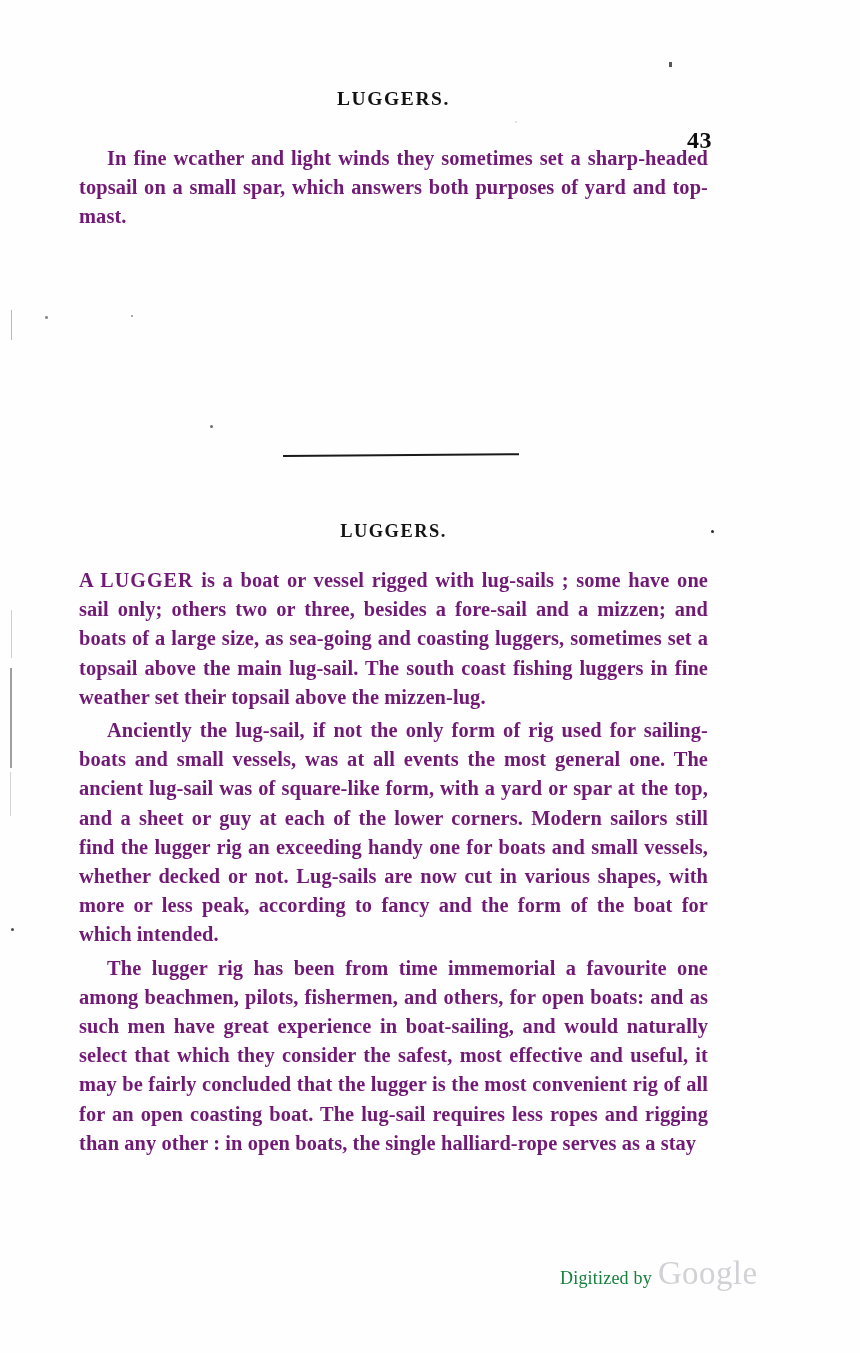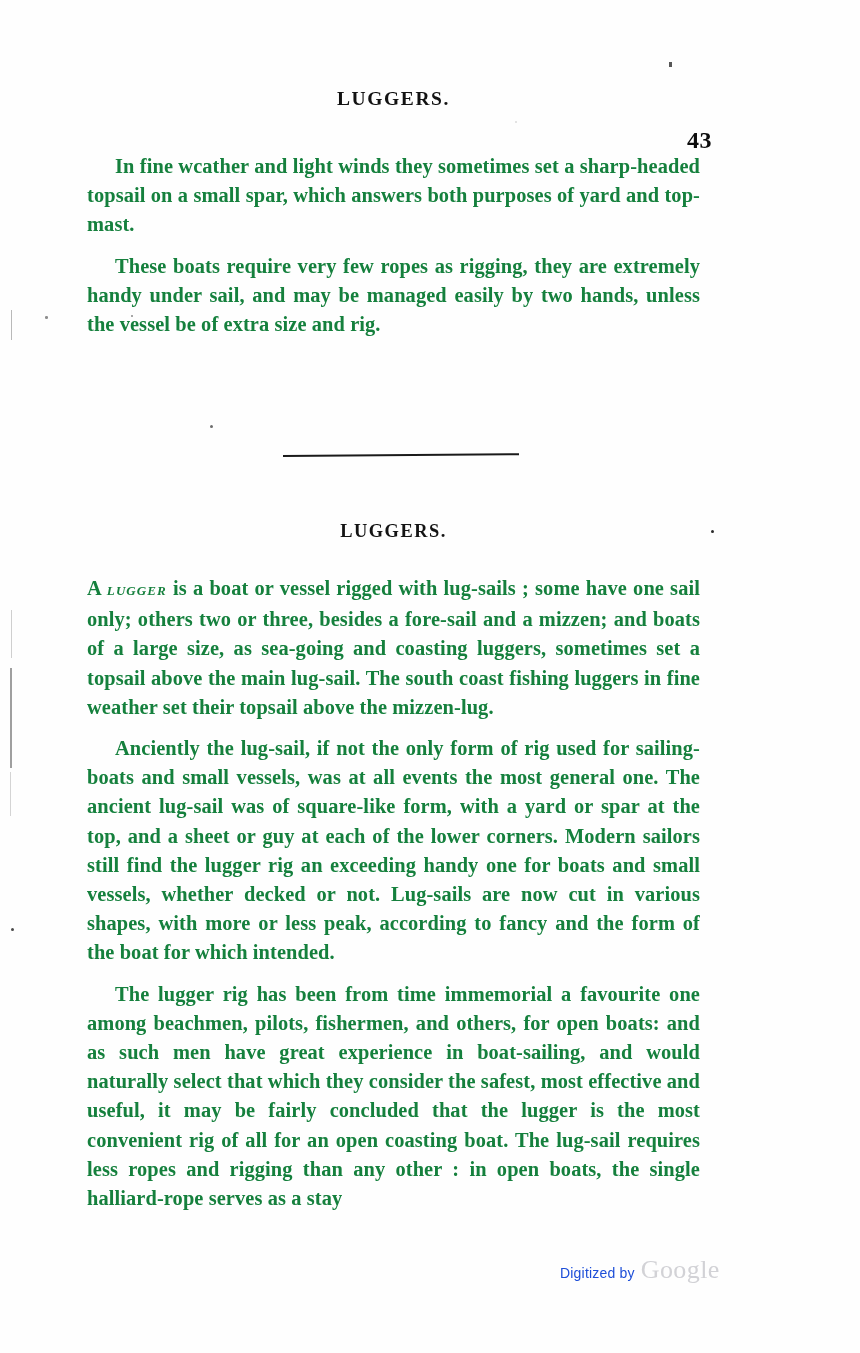--- a/index.html
+++ b/index.html
@@ -50,39 +50,38 @@
 
   
   .textblock {
     position: absolute;
     left: 75px;
     top: 140px;
     width: 637px;
   }
 
   p.para {
-    margin: 12px;
+    margin: 4px;
     text-align: justify;
     text-justify: inter-word;
     font-size: 20.4px;
     line-height: 29.2px;
     text-indent: 28px;
     font-weight: 600;
     letter-spacing: 0.1px;
-    color: #15803d;
+    color: #701a75;
   }
   p.para.noindent { text-indent: 0; }
   p.para + p.para { margin-top: 0; }
 
   .smallcaps {
-    font-size: 13px;
+    font-size: 20px;
     letter-spacing: 1.1px;
     font-weight: 700;
     text-transform: uppercase;
-    font-style: italic;
   }
   .ital { font-weight: 600; }
 
   
   .divider-wrap {
     position: absolute;
     left: 283px;
     top: 455px;
     width: 236px;
     height: 4px;
@@ -134,29 +133,29 @@
   
   .watermark {
     position: absolute;
     left: 560px;
     top: 1255px;
     width: 230px;
     height: 46px;
     white-space: nowrap;
   }
   .wm-prefix {
-    font-family: Liberation Sans, sans-serif;
-    font-size: 14px;
-    color: #1d4ed8;
+    font-family: Liberation Serif, serif;
+    font-size: 18px;
+    color: #15803d;
     letter-spacing: 0.2px;
     vertical-align: baseline;
   }
   .wm-brand {
     font-family: "Liberation Serif", "DejaVu Serif", serif;
-    font-size: 26px;
+    font-size: 33px;
     color: #d2d2d6;
     letter-spacing: 0.4px;
     margin-left: 6px;
     vertical-align: baseline;
   }
 
   
   .artifact { position: absolute; background: #d8d8d8; }
   .a-line-1 { left: 11px; top: 310px; width: 1.4px; height: 30px; background: #b9b9b9; }
   .a-line-2 { left: 11px; top: 610px; width: 1.3px; height: 48px; background: #cfcfcf; }
@@ -185,21 +184,20 @@
   <div class="artifact a-dot-5"></div>
   <div class="artifact a-dot-6"></div>
 
   <div class="running-head">
     <div class="running-head-title">LUGGERS.</div>
     <div class="running-head-folio">43</div>
   </div>
 
   <div class="textblock">
     <p class="para">In fine wcather and light winds they sometimes set a sharp-headed topsail on a small spar, which answers both purposes of yard and top-mast.</p>
-    <p class="para">These boats require very few ropes as rigging, they are extremely handy under sail, and may be managed easily by two hands, unless the vessel be of extra size and rig.</p>
   </div>
 
   <div class="divider-wrap">
     <div class="divider-rule"></div>
   </div>
 
   <div class="section-head">
     <div class="section-head-title">LUGGERS.</div>
     <div class="head-dot"></div>
   </div>

